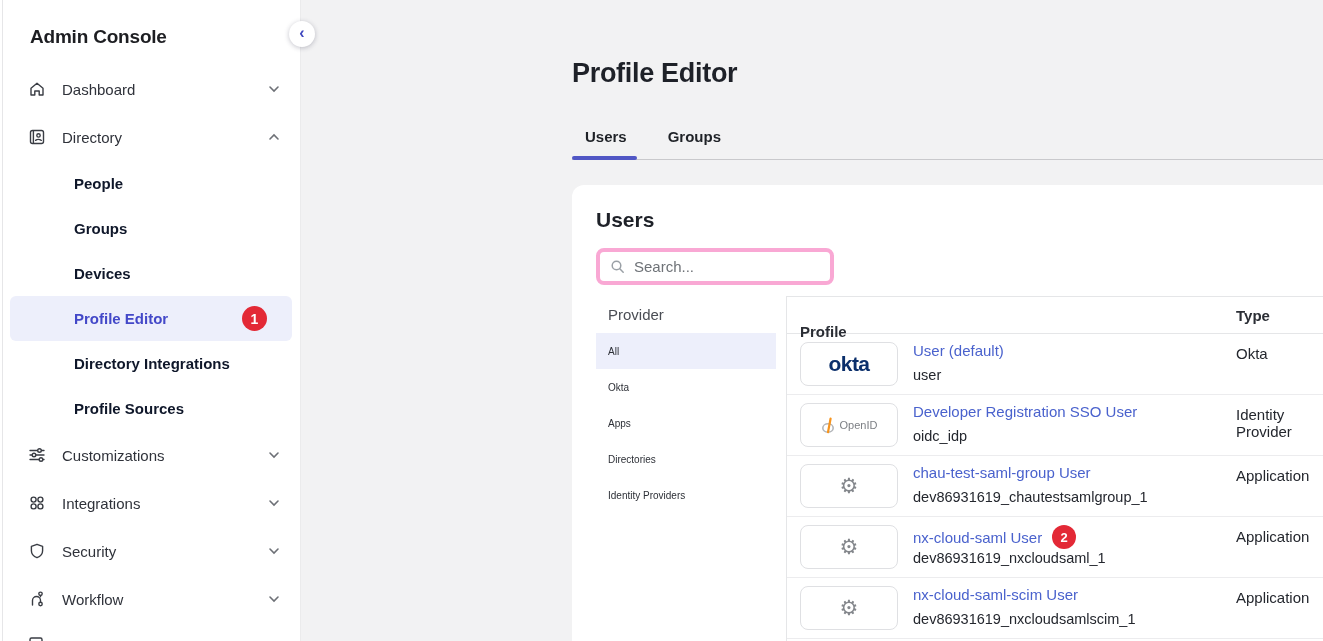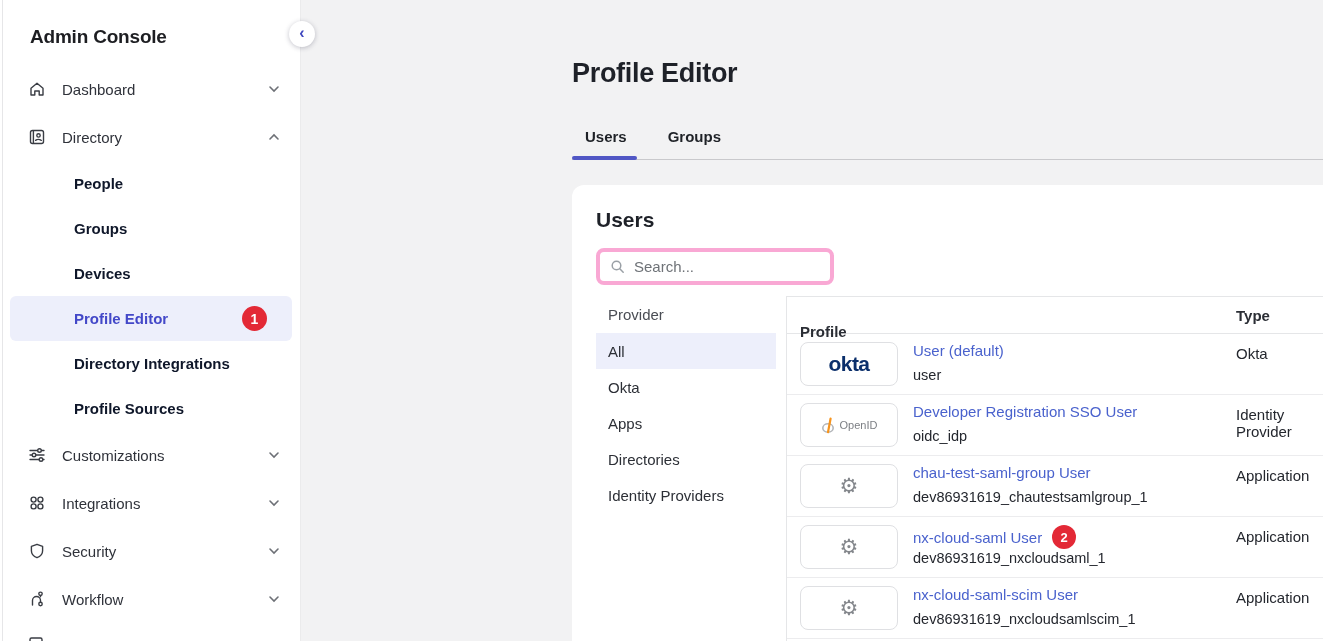--- a/index.html
+++ b/index.html
@@ -60,21 +60,21 @@
   .search-box {
     position:absolute; left:24px; top:63px; width:238px; height:37px;
     border:4px solid #f9a8d4; border-radius:8px; background:#fff;
     display:flex; align-items:center; padding:0 10px;
   }
   .search-input { border:none; outline:none; flex:1; margin-left:9px; font-size:15px; font-family:inherit; color:#333; background:transparent; }
   .search-input::placeholder { color:#6e7277; }
   .body-region { position:absolute; left:0; top:111px; right:0; bottom:0; display:flex; }
   .filters-col { width:215px; border-right:1px solid #e5e6e8; padding-left:24px; }
   .filters-heading { height:37px; display:flex; align-items:center; padding-left:12px; font-size:15px; color:#4a4d54; }
-  .filter-item { height:36px; display:flex; align-items:center; padding-left:12px; margin-right:10px; font-size:15px; color:#2c2f36; cursor:pointer; }
+  .filter-item { height:36px; display:flex; align-items:center; padding-left:12px; margin-right:10px; font-size:10px; color:#2c2f36; cursor:pointer; }
   .filter-item.active { background:#edeffb; }
   .table-col { flex:1; border-top:1px solid #e5e6e8; position:relative; }
   .table-header { height:37px; border-bottom:1px solid #e5e6e8; position:relative; display:flex; align-items:center; }
   .th-profile { padding-left:13px; font-size:15px; font-weight:700; color:#2b2e35;margin-top:32px; }
   .th-type { position:absolute; left:449px; font-size:15px; font-weight:700; color:#2b2e35; }
   .trow { height:61px; border-bottom:1px solid #ececee; position:relative; }
   .logo-box {
     position:absolute; left:13px; top:8px; width:98px; height:44px;
     border:1px solid #dfe0e3; border-radius:8px; background:#fff;
     display:flex; align-items:center; justify-content:center;

